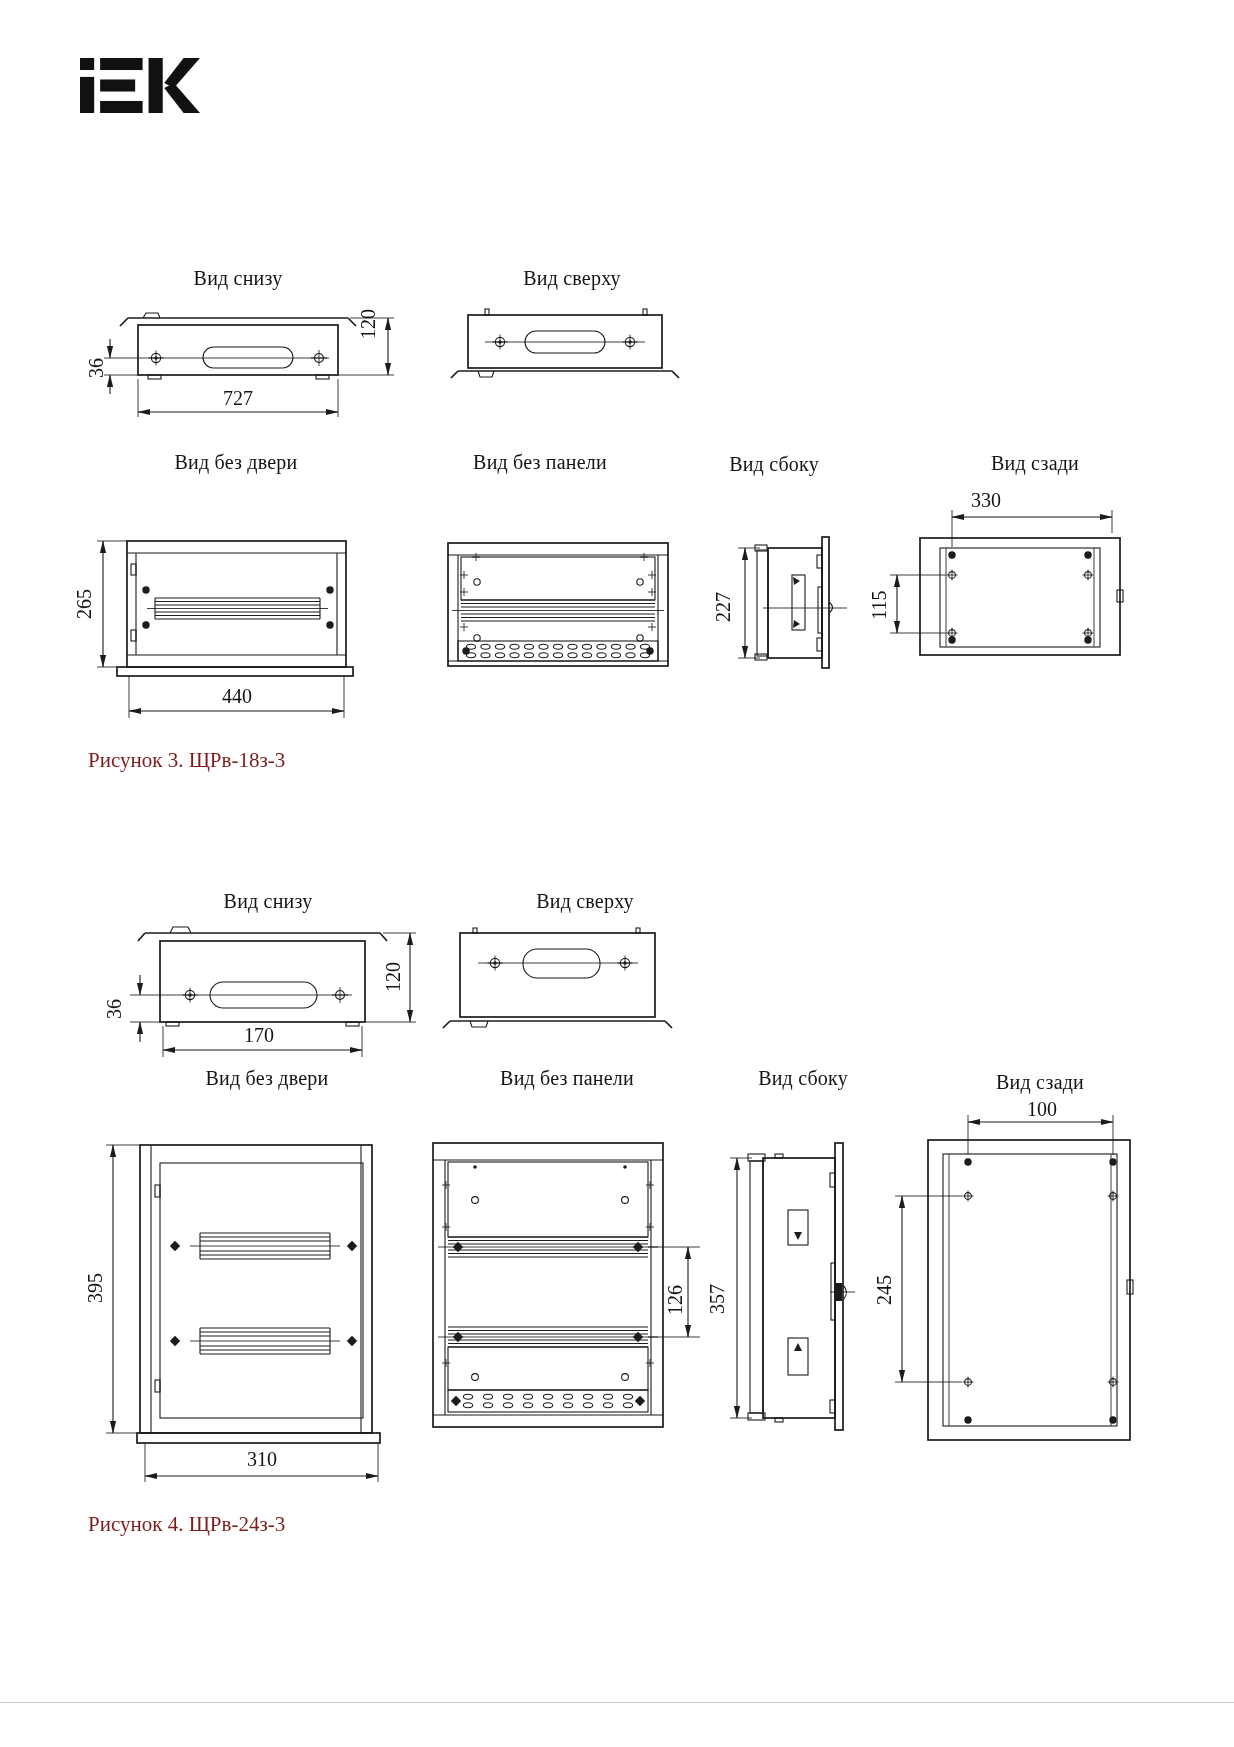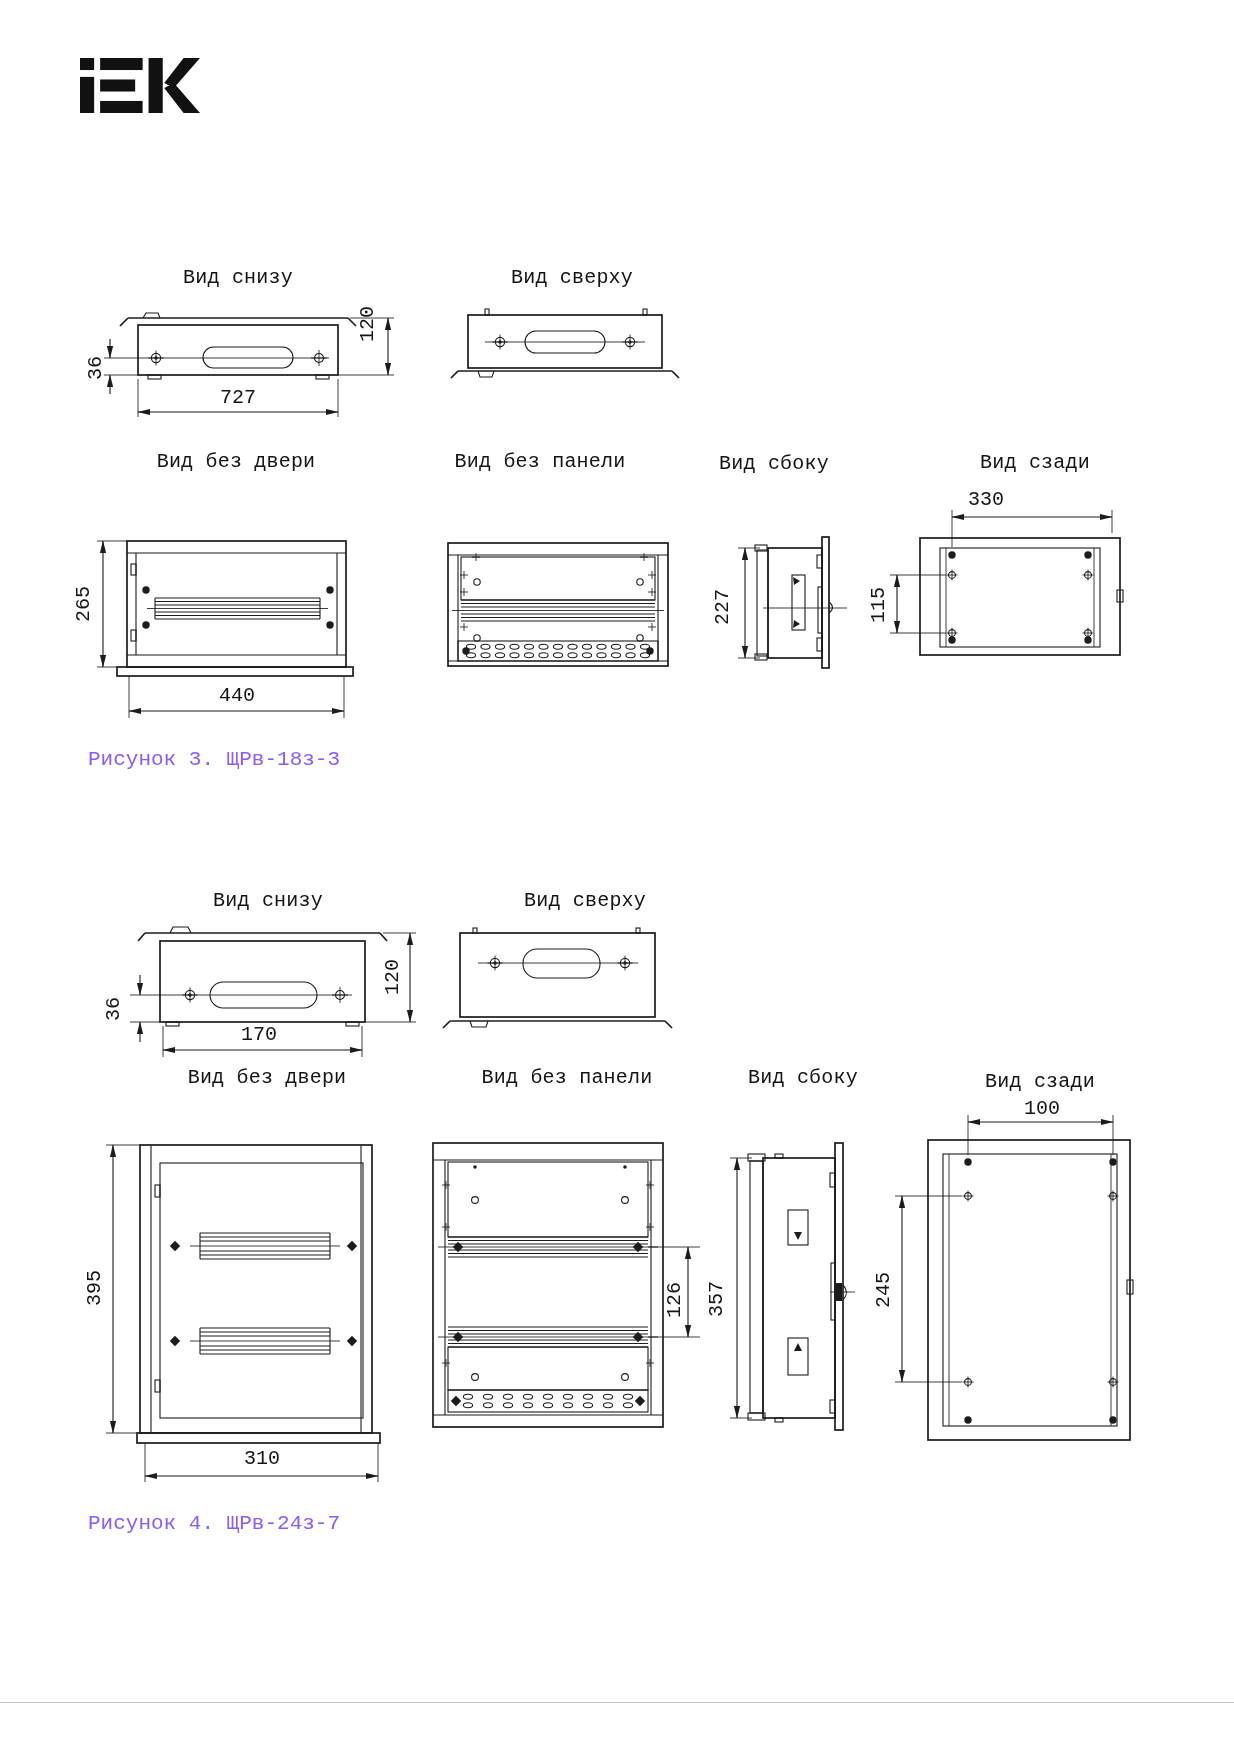--- a/index.html
+++ b/index.html
@@ -1,31 +1,31 @@
 <!DOCTYPE html>
 <html><head>
 <meta charset="utf-8">
 <style>
   *{margin:0;padding:0;box-sizing:border-box}
   html,body{background:#ffffff}
   .page{position:relative;width:1234px;height:1704px;background:#ffffff;
-        font-family:Liberation Mono, monospace;overflow:hidden}
+        font-family:Liberation Serif, serif;overflow:hidden}
   .td{position:absolute}
   .td *{stroke:#1c1c1c;stroke-width:1.1;fill:none;stroke-linecap:butt}
   .td .fil{fill:#1c1c1c;stroke:none}
   .td .w2{stroke-width:1.7}
   .td .thin{stroke-width:0.85}
   .logo{position:absolute}
   .logo *{fill:#111111;stroke:none}
   .t{position:absolute;color:#141414;white-space:nowrap;line-height:1}
   .c{transform:translate(-50%,-50%)}
   .r{transform:translate(-50%,-50%) rotate(-90deg)}
   .vtitle{font-size:20px;letter-spacing:.2px}
   .dim{font-size:20px}
-  .cap{position:absolute;font-size:21px;color:#8b5cf6;white-space:nowrap}
+  .cap{position:absolute;font-size:21px;color:#7f1d1d;white-space:nowrap}
   .sr{position:absolute;width:1px;height:1px;overflow:hidden;clip:rect(0 0 0 0)}
   .edge{position:absolute;left:0;right:0;bottom:1px;height:1px;background:#c9c9c9}
 </style>
 </head>
 <body>
 
 <div class="page">
 
   <svg class="td" width="0" height="0">
     <defs>
@@ -486,16 +486,16 @@
     <rect x="257" y="185" width="6" height="14"></rect>
     <g>
       <line x1="25" y1="101" x2="92" y2="101" class="thin"></line>
         <line x1="25" y1="287" x2="92" y2="287" class="thin"></line>
       <line x1="32" y1="101" x2="32" y2="287" marker-start="url(#ar)" marker-end="url(#ar)"></line>
     </g>
   </svg>
   <div class="t c dim" style="left:1042px;top:1109px">100</div>
   <div class="t r dim" style="left:884px;top:1290px">245</div>
 
-  <div class="cap" style="left:88px;top:1512px">Рисунок 4. ЩРв-24з-7</div>
+  <div class="cap" style="left:88px;top:1512px">Рисунок 4. ЩРв-24з-3</div>
 
   <div class="edge"></div>
 </div>
 
 </body></html>

